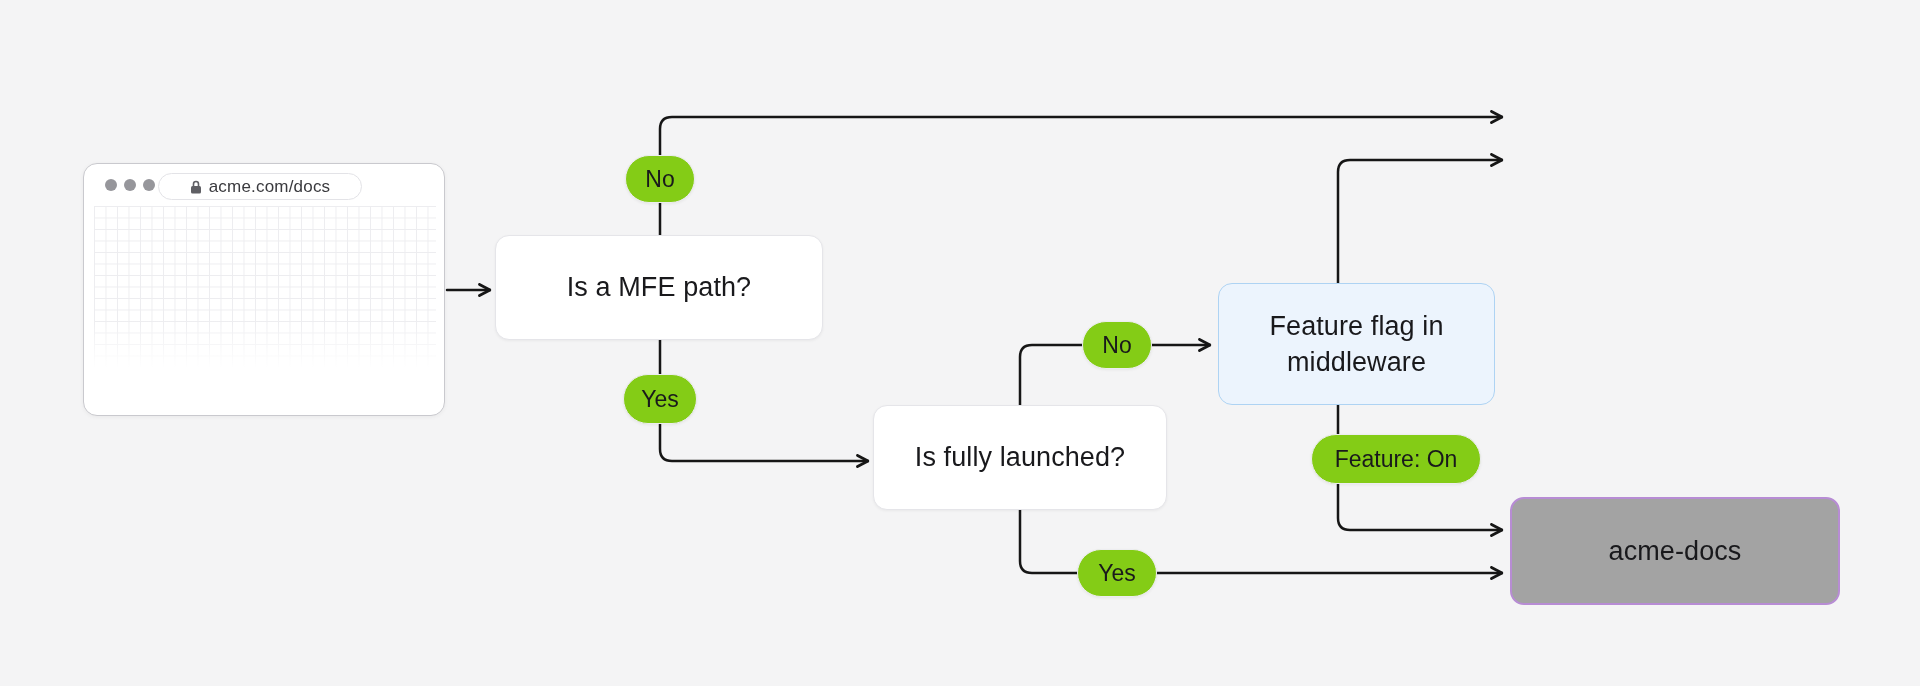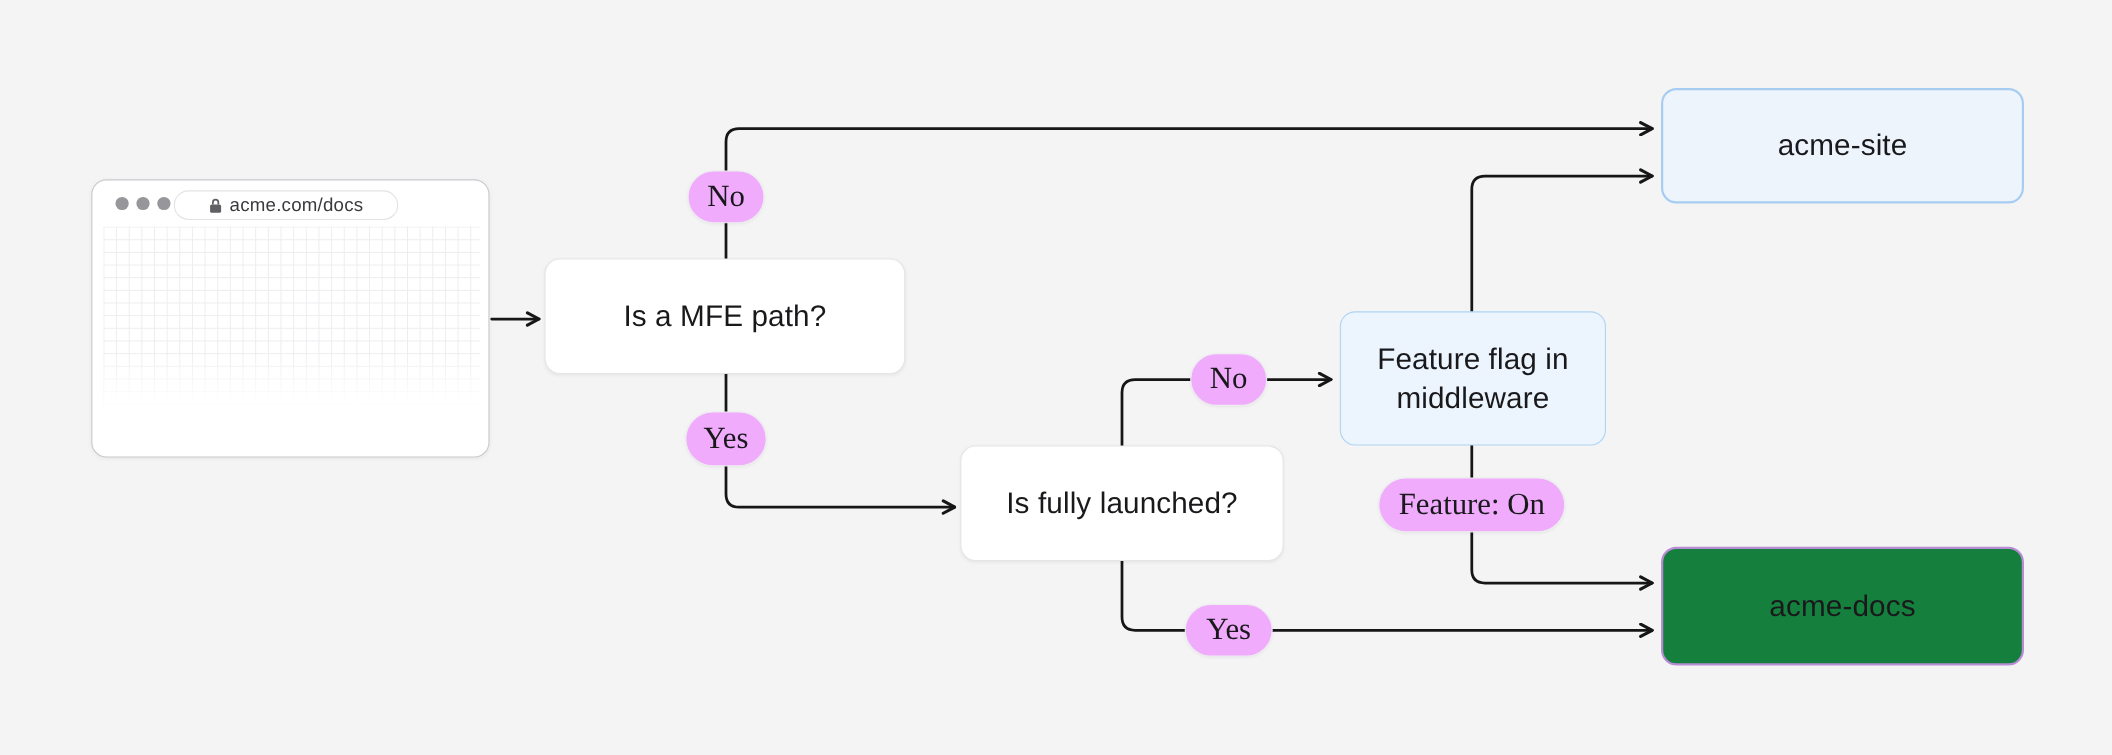--- a/index.html
+++ b/index.html
@@ -41,49 +41,48 @@
   .node.blue {
     background: #edf4fc;
     border: 2px solid #a6cdf1;
   }
   .node.blue-soft {
     background: #ecf4fd;
     border: 1.5px solid #aed3f3;
     padding: 0 14px;
   }
   .node.purple {
-    background: #15803d;
+    background: #a3a3a3;
     border: 2px solid #b78cd4;
   }
   #node-mfe       { left: 495px;  top: 235px; width: 328px; height: 105px; }
   #node-launched  { left: 873px;  top: 405px; width: 294px; height: 105px; }
-  #node-flag      { left: 1218px; top: 283px; width: 242px; height: 122px; }
+  #node-flag      { left: 1218px; top: 283px; width: 277px; height: 122px; }
   #node-site      { left: 1510px; top: 80px;  width: 330px; height: 105px; }
   #node-docs      { left: 1510px; top: 497px; width: 330px; height: 108px; }
   
   .pill {
     position: absolute;
     display: flex;
     align-items: center;
     justify-content: center;
-    background: #f0abfc;
+    background: #84cc16;
     border: 1.5px solid #ededf0;
     border-radius: 999px;
-    font-size: 28px;
+    font-size: 23px;
     color: #19191c;
     box-shadow: 0 1px 3px rgba(0,0,0,.06);
     white-space: nowrap;
-    font-family: Liberation Serif, serif;
   }
   #pill-no1  { left: 625px;  top: 155px; width: 70px;  height: 48px; }
   #pill-yes1 { left: 623px;  top: 374px; width: 74px;  height: 50px; }
   #pill-no2  { left: 1082px; top: 321px; width: 70px;  height: 48px; }
   #pill-yes2 { left: 1077px; top: 549px; width: 80px;  height: 48px; }
   #pill-off  { left: 1252px; top: 203px; width: 172px; height: 46px; }
-  #pill-on   { left: 1253px; top: 434px; width: 170px; height: 50px; }
+  #pill-on   { left: 1311px; top: 434px; width: 170px; height: 50px; }
   
   .browser {
     position: absolute;
     left: 83px; top: 163px;
     width: 362px; height: 253px;
     background: #ffffff;
     border: 1.5px solid #c9c9ce;
     border-radius: 14px;
     box-shadow: 0 1px 4px rgba(0,0,0,.05);
   }
@@ -179,23 +178,20 @@
 
   <div class="node white" id="node-launched">
     <span>Is fully launched?</span>
   </div>
   <div class="node white" id="node-mfe">
     <span>Is a MFE path?</span>
   </div>
   <div class="node blue-soft" id="node-flag">
     <span>Feature flag in middleware</span>
   </div>
-  <div class="node blue" id="node-site">
-    <span>acme-site</span>
-  </div>
   <div class="node purple" id="node-docs">
     <span>acme-docs</span>
   </div>
 
   <div class="pill" id="pill-no1">
     <span>No</span>
   </div>
   <div class="pill" id="pill-yes1">
     <span>Yes</span>
   </div>

